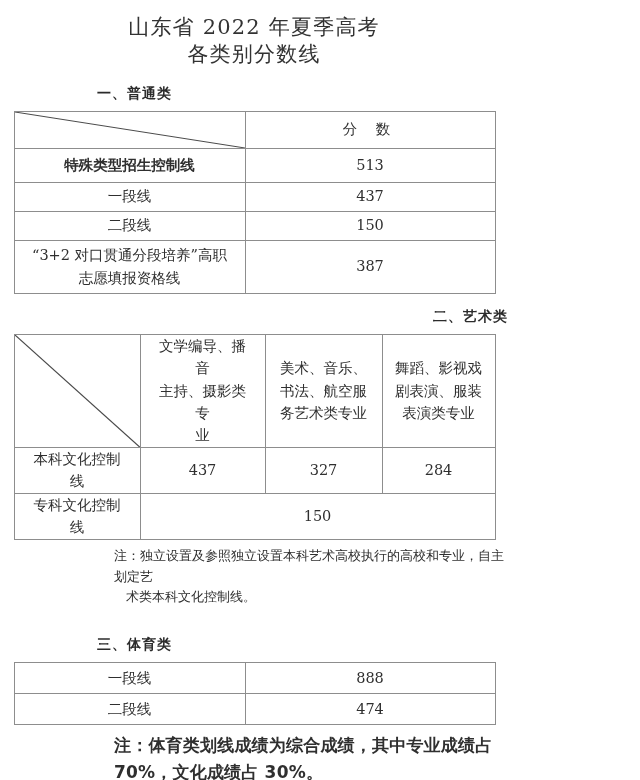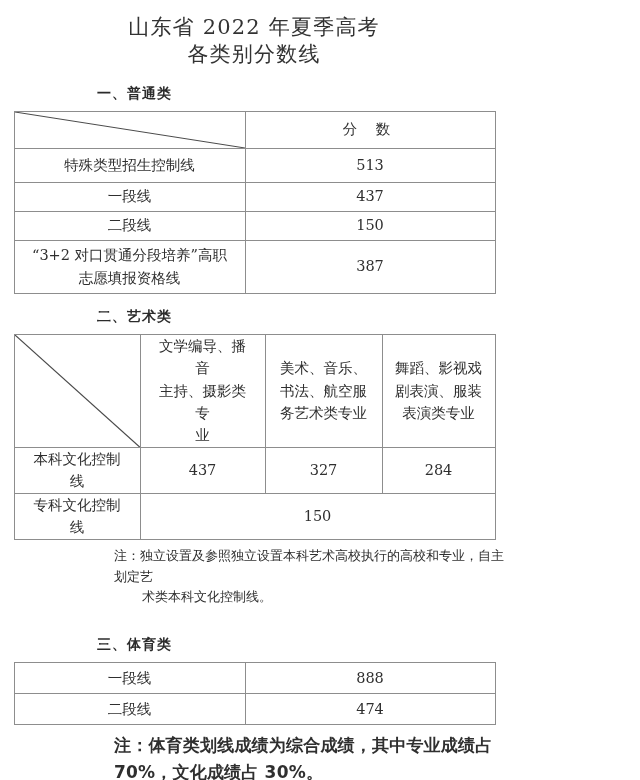--- a/index.html
+++ b/index.html
@@ -91,21 +91,21 @@
 
   
   .note {
     font-size: 13px;
     color: #2f2f2f;
     font-family: "DejaVu Serif", "Liberation Serif", serif;
     line-height: 1.6;
   }
   .note-1 { margin-left: 114px; }
   .note-2 { margin-left: 114px; width: 400px; text-indent: 0; }
-  .note-2 .cont { display:block; margin-left: 28px; }
+  .note-2 .cont { display:block; margin-left: 12px; }
   .note-3 {
     margin-left: 114px;
     font-family: "DejaVu Sans", "Liberation Sans", sans-serif;
     font-weight: bold;
     font-size: 17px;
     letter-spacing: 0.2px;
   }
 
   .sp-after-title { height: 6px; }
 </style>
@@ -133,21 +133,21 @@
         <tr>
           <td class="corner" style="height:36px;">
             <svg viewBox="0 0 231 36" preserveAspectRatio="none">
               <line x1="0" y1="0" x2="231" y2="36" stroke="#4a4a4a" stroke-width="1"></line>
             </svg>
             <span></span>
           </td>
           <td class="wide-sp">分 数</td>
         </tr>
         <tr>
-          <td style="height:33px;">特殊类型招生控制线</td>
+          <td style="height:33px;font-weight:bold;">特殊类型招生控制线</td>
           <td>513</td>
         </tr>
         <tr>
           <td style="height:28px;">一段线</td>
           <td>437</td>
         </tr>
         <tr>
           <td style="height:28px;">二段线</td>
           <td>150</td>
         </tr>
@@ -156,21 +156,21 @@
             <span>“3+2 对口贯通分段培养”高职</span><br>
             <span>志愿填报资格线</span>
           </td>
           <td>387</td>
         </tr>
       </tbody>
     </table>
   </div>
 
 
-  <div class="section-heading" style="margin-top:14px;">二、艺术类</div>
+  <div class="section-heading" style="margin-top:14px;text-align:right;">二、艺术类</div>
 
   <div class="tbl-wrap" style="margin-top:8px;">
     <table class="score">
       <colgroup>
           <col style="width:126px">
           <col style="width:125px">
           <col style="width:117px">
           <col style="width:113px">
         </colgroup>
       <tbody>

